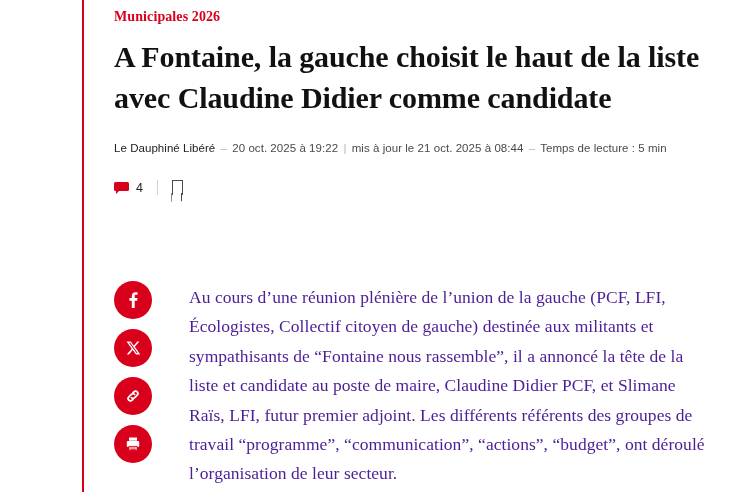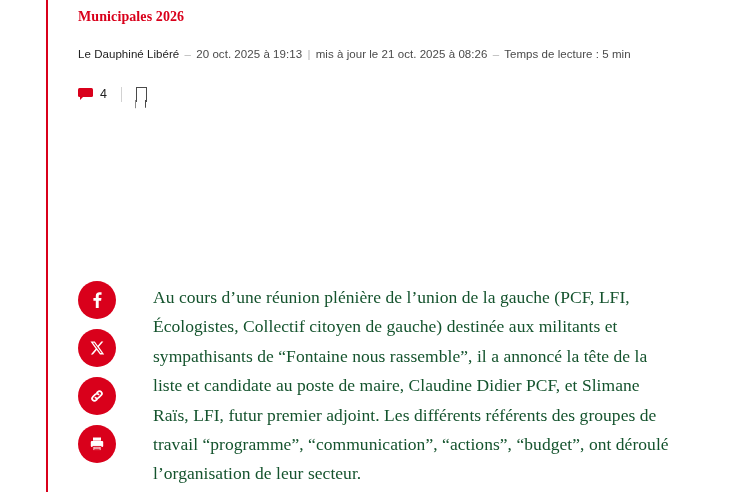--- a/index.html
+++ b/index.html
@@ -12,20 +12,21 @@
     background: #ffffff;
     font-family: "Liberation Sans", sans-serif;
     overflow: hidden;
     position: relative;
   }
   .page {
     position: relative;
     width: 681px;
     height: 492px;
     box-sizing: border-box;
+    margin-left: 36px;
   }
   .left-rule {
     position: absolute;
     left: 46px;
     top: 0;
     width: 2px;
     height: 492px;
     background: #d9001b;
   }
   .content {
@@ -154,42 +155,43 @@
     display: block;
   }
   .article-body {
     position: absolute;
     left: 153px;
     top: 283px;
     width: 525px;
     font-family: "Liberation Serif", serif;
     font-size: 17.5px;
     line-height: 1.68;
-    color: #14532d;
+    color: #4c1d95;
     letter-spacing: 0.05px;
   }
 </style>
 </head>
 <body>
 
 <div class="page">
 
   <div class="left-rule"></div>
 
   <div class="content">
 
     <div class="kicker">Municipales 2026</div>
 
+    <h1 class="headline">A Fontaine, la gauche choisit le haut de la liste avec Claudine Didier comme candidate</h1>
 
     <div class="byline">
       <span class="source">Le Dauphiné Libéré</span>
       <span class="sep">–</span>
-      <span>20 oct. 2025 à 19:13</span>
+      <span>20 oct. 2025 à 19:22</span>
       <span class="sep">|</span>
-      <span>mis à jour le 21 oct. 2025 à 08:26</span>
+      <span>mis à jour le 21 oct. 2025 à 08:44</span>
       <span class="sep">–</span>
       <span>Temps de lecture : 5 min</span>
     </div>
 
     <div class="meta-row">
       <div class="comment-group">
         <span class="comment-icon">
           <span class="bubble"></span>
           <span class="tail"></span>
         </span>

